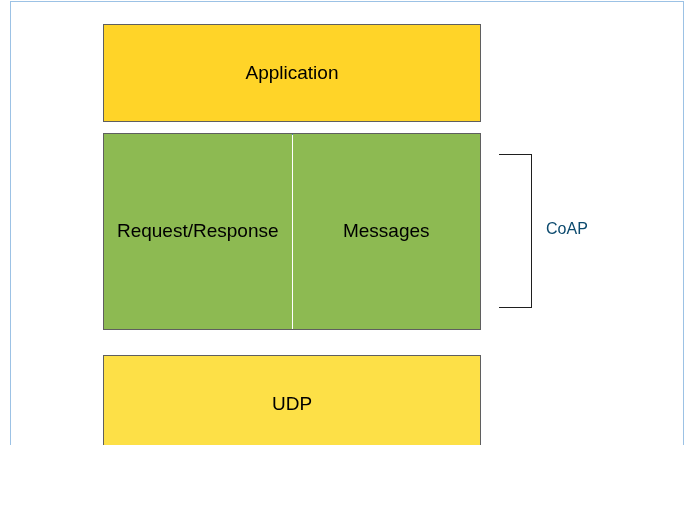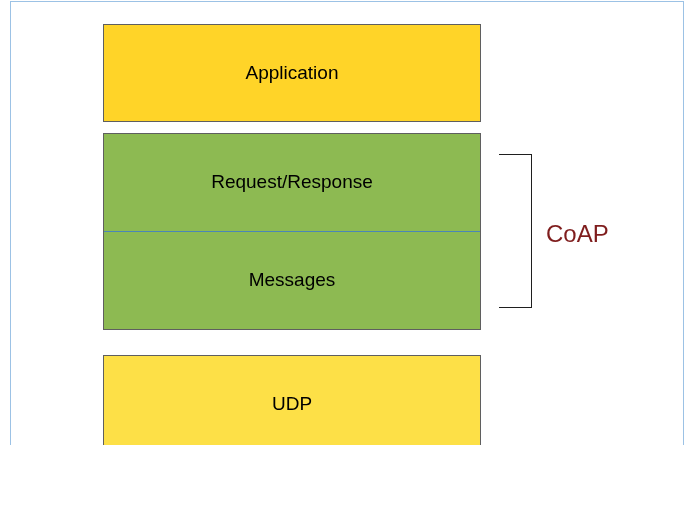--- a/index.html
+++ b/index.html
@@ -45,21 +45,21 @@
   .box-application { top: 24px; height: 98px; }
   .box-coap-group {
     position: absolute;
     left: 103px;
     top: 133px;
     width: 378px;
     height: 197px;
     box-sizing: border-box;
     border: 1px solid #5f5f5f;
     display: flex;
-    flex-direction: column;
+    flex-direction: row;
   }
   .coap-half {
     flex: 1 1 0;
     display: flex;
     align-items: center;
     justify-content: center;
   }
   .coap-divider {
     height: 1px;
     background: #4a86b8;
@@ -74,22 +74,22 @@
     height: 154px;
     box-sizing: border-box;
     border-top: 1px solid #1f1f1f;
     border-right: 1px solid #1f1f1f;
     border-bottom: 1px solid #1f1f1f;
   }
   .bracket-label {
     position: absolute;
     left: 546px;
     top: 220px;
-    font-size: 24px;
-    color: #7f1d1d;
+    font-size: 16px;
+    color: #0c4a6e;
     white-space: nowrap;
   }
   .corner-circle {
     position: absolute;
     left: 683px;
     top: 508px;
     width: 15px;
     height: 15px;
     border-radius: 50%;
     border: 2px solid #29b6d8;

